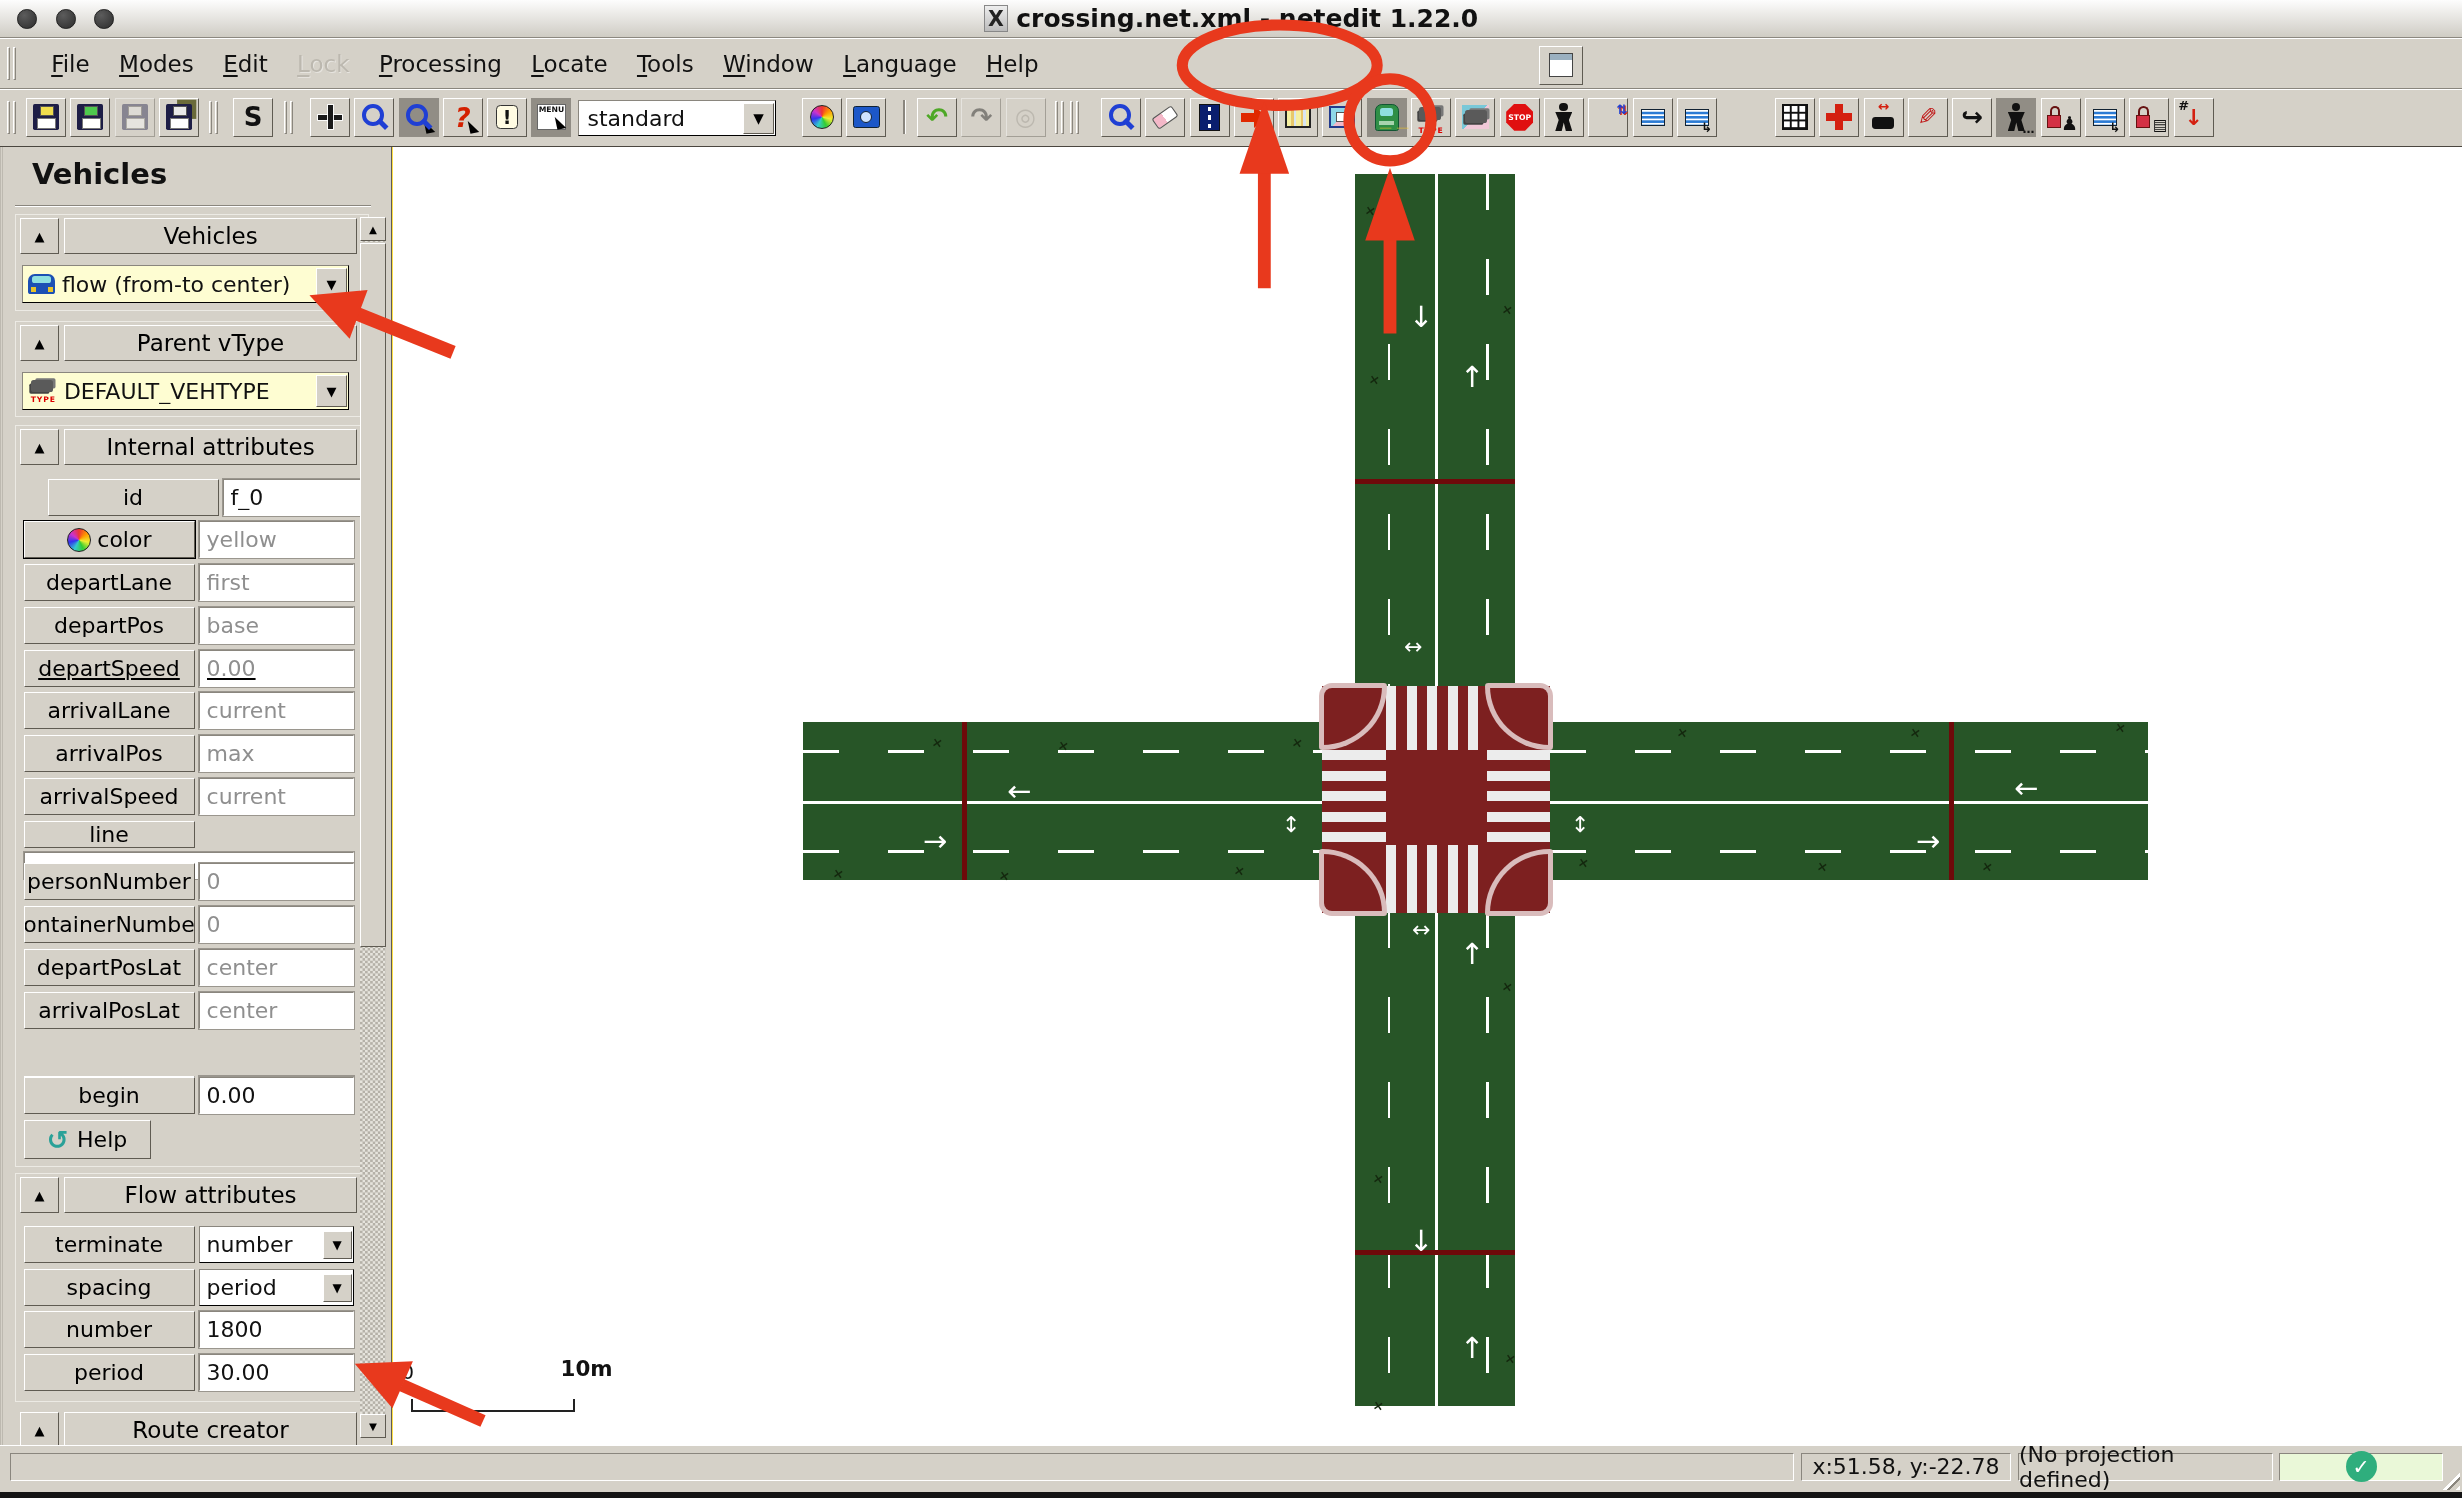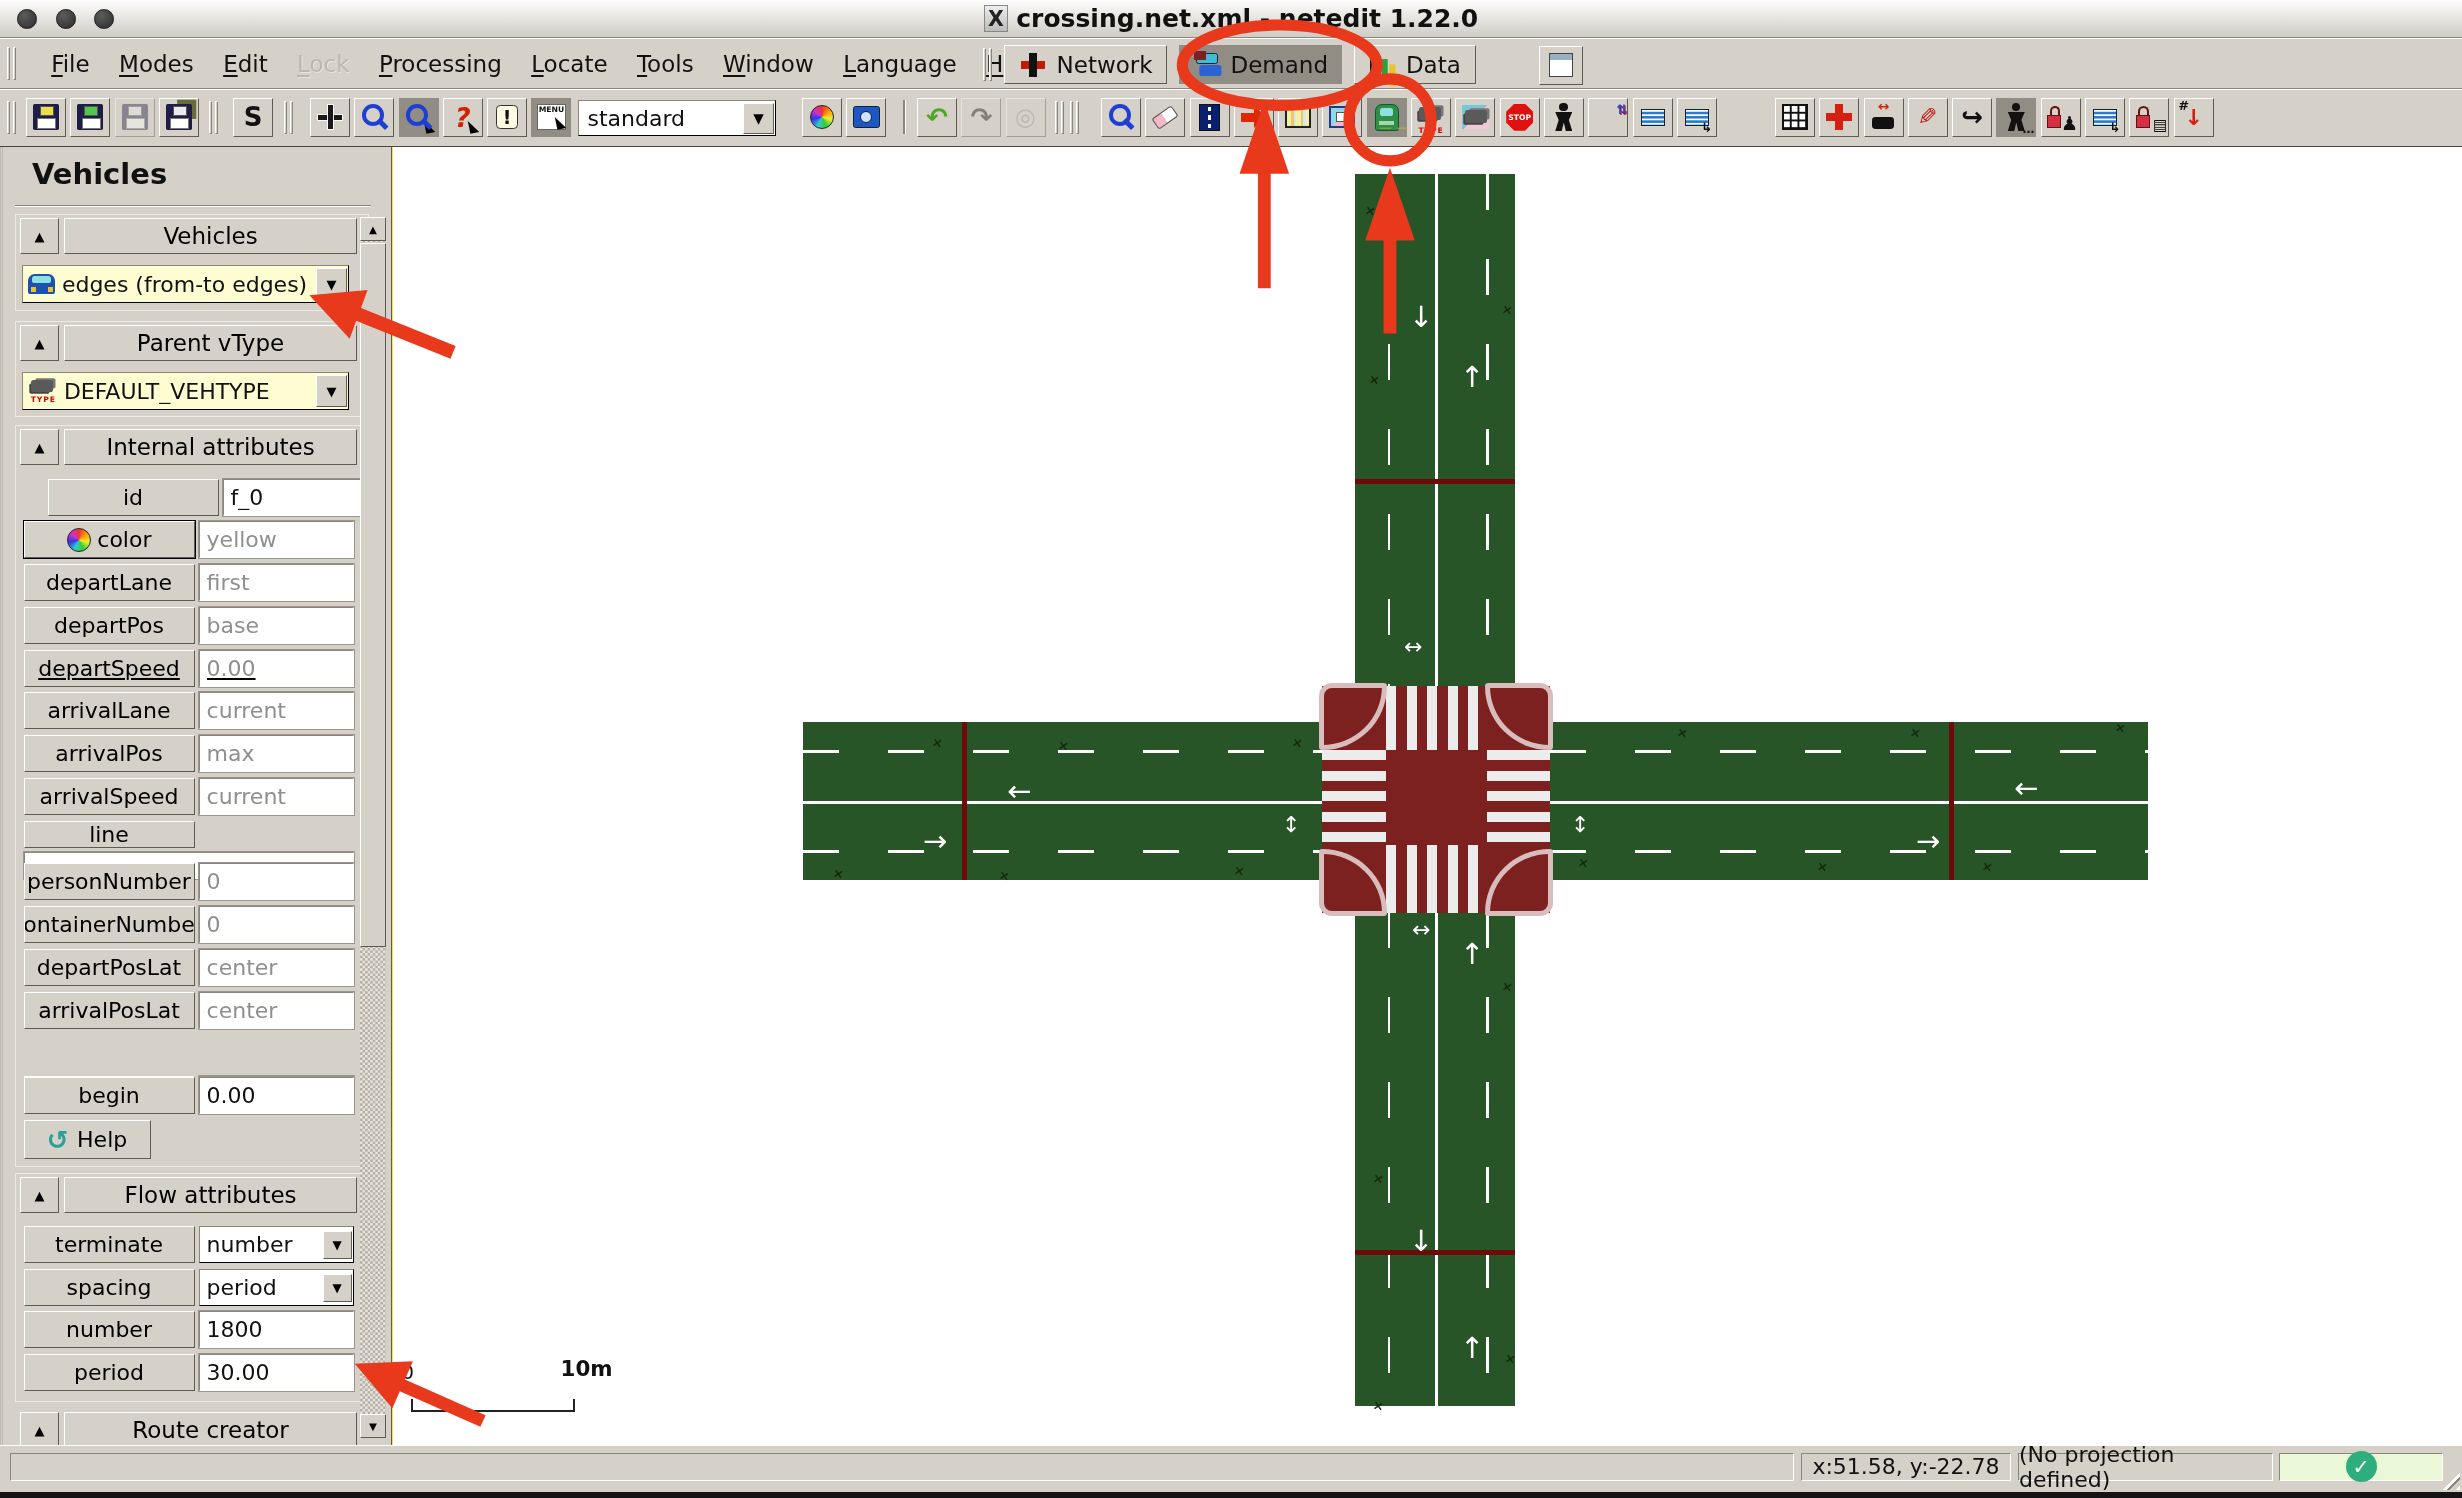--- a/index.html
+++ b/index.html
@@ -233,38 +233,20 @@
       <span class="menu-item"><u>M</u>odes</span>
       <span class="menu-item"><u>E</u>dit</span>
       <span class="menu-item disabled"><u>L</u>ock</span>
       <span class="menu-item"><u>P</u>rocessing</span>
       <span class="menu-item"><u>L</u>ocate</span>
       <span class="menu-item"><u>T</u>ools</span>
       <span class="menu-item"><u>W</u>indow</span>
       <span class="menu-item"><u>L</u>anguage</span>
       <span class="menu-item"><u>H</u>elp</span>
     </div>
-  <div id="supermodes">
-    <div class="grip">
-        <i></i>
-        <i></i>
-      </div>
-  <div class="sm-btn raised">
-        <span class="smi smi-network"></span>
-        <span>Network</span>
-      </div>
-      <div class="sm-btn pressed">
-        <span class="smi smi-demand"></span>
-        <span>Demand</span>
-      </div>
-      <div class="sm-btn raised">
-        <span class="smi smi-data"></span>
-        <span>Data</span>
-      </div>
-    </div>
   <div class="raised" style="position:absolute;left:1539px;top:6.8px;width:44px;height:39px;display:flex;align-items:center;justify-content:center">
     <span class="smi smi-window"></span>
   </div>
 </div>
 
 <div id="toolbar">
     <div class="grip" style="position: absolute; left: 6.8px; top: 11px;">
       <i></i>
       <i></i>
     </div>
@@ -451,21 +433,21 @@
     <div id="sb-title">Vehicles</div>
     <div id="sb-sep"></div>
 
     <div class="gbox" style="top:67px;height:97px"></div>
     <div class="sec-header" style="top:71px">
       <div class="collapse-btn raised">▲</div>
       <div class="sec-label">Vehicles</div>
     </div>
     <div class="combo" style="top:118px">
       <span class="sic-car"></span>
-      <span class="cval">edges (from-to edges)</span>
+      <span class="cval">flow (from-to center)</span>
       <span class="drop raised">▼</span>
     </div>
 
     <div class="gbox" style="top:174px;height:96px"></div>
     <div class="sec-header" style="top:178px">
       <div class="collapse-btn raised">▲</div>
       <div class="sec-label">Parent vType</div>
     </div>
     <div class="combo" style="top:225px">
       <span class="sic-engine">

